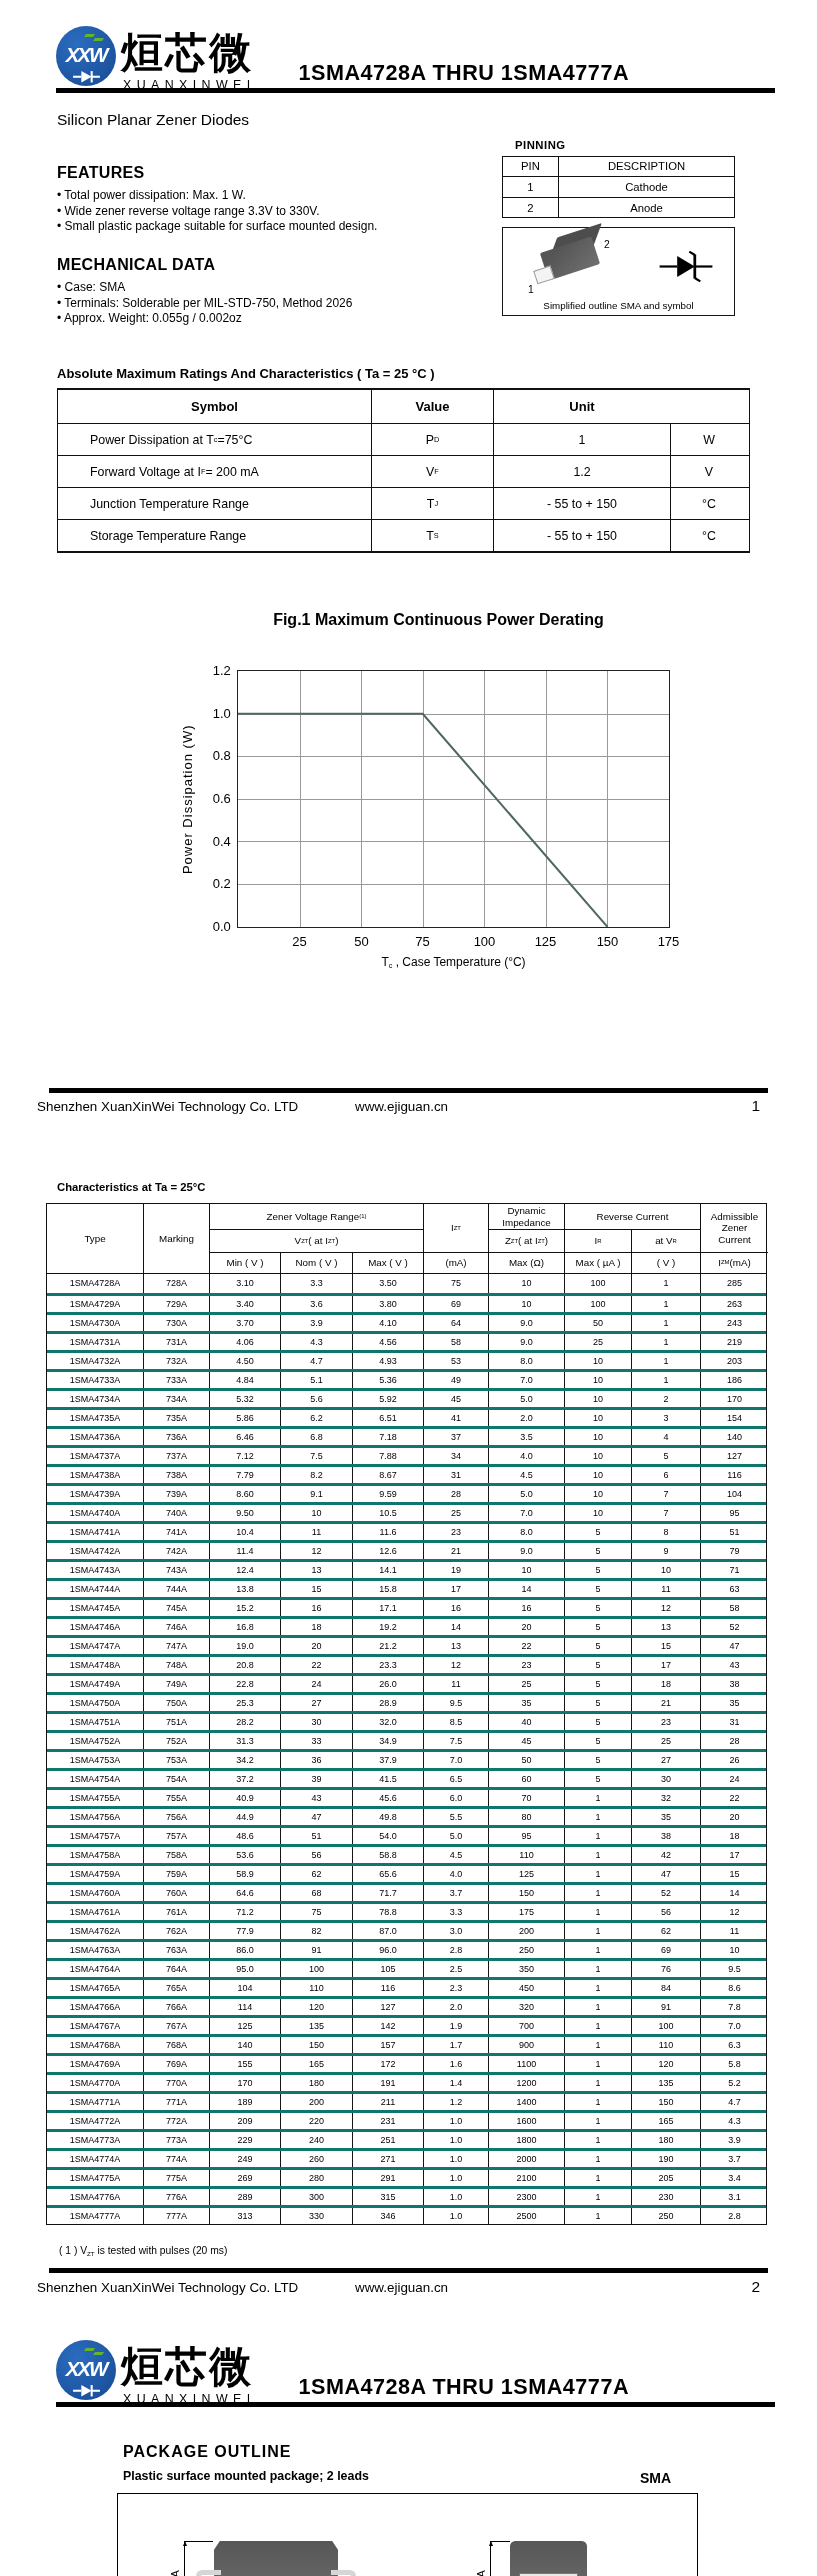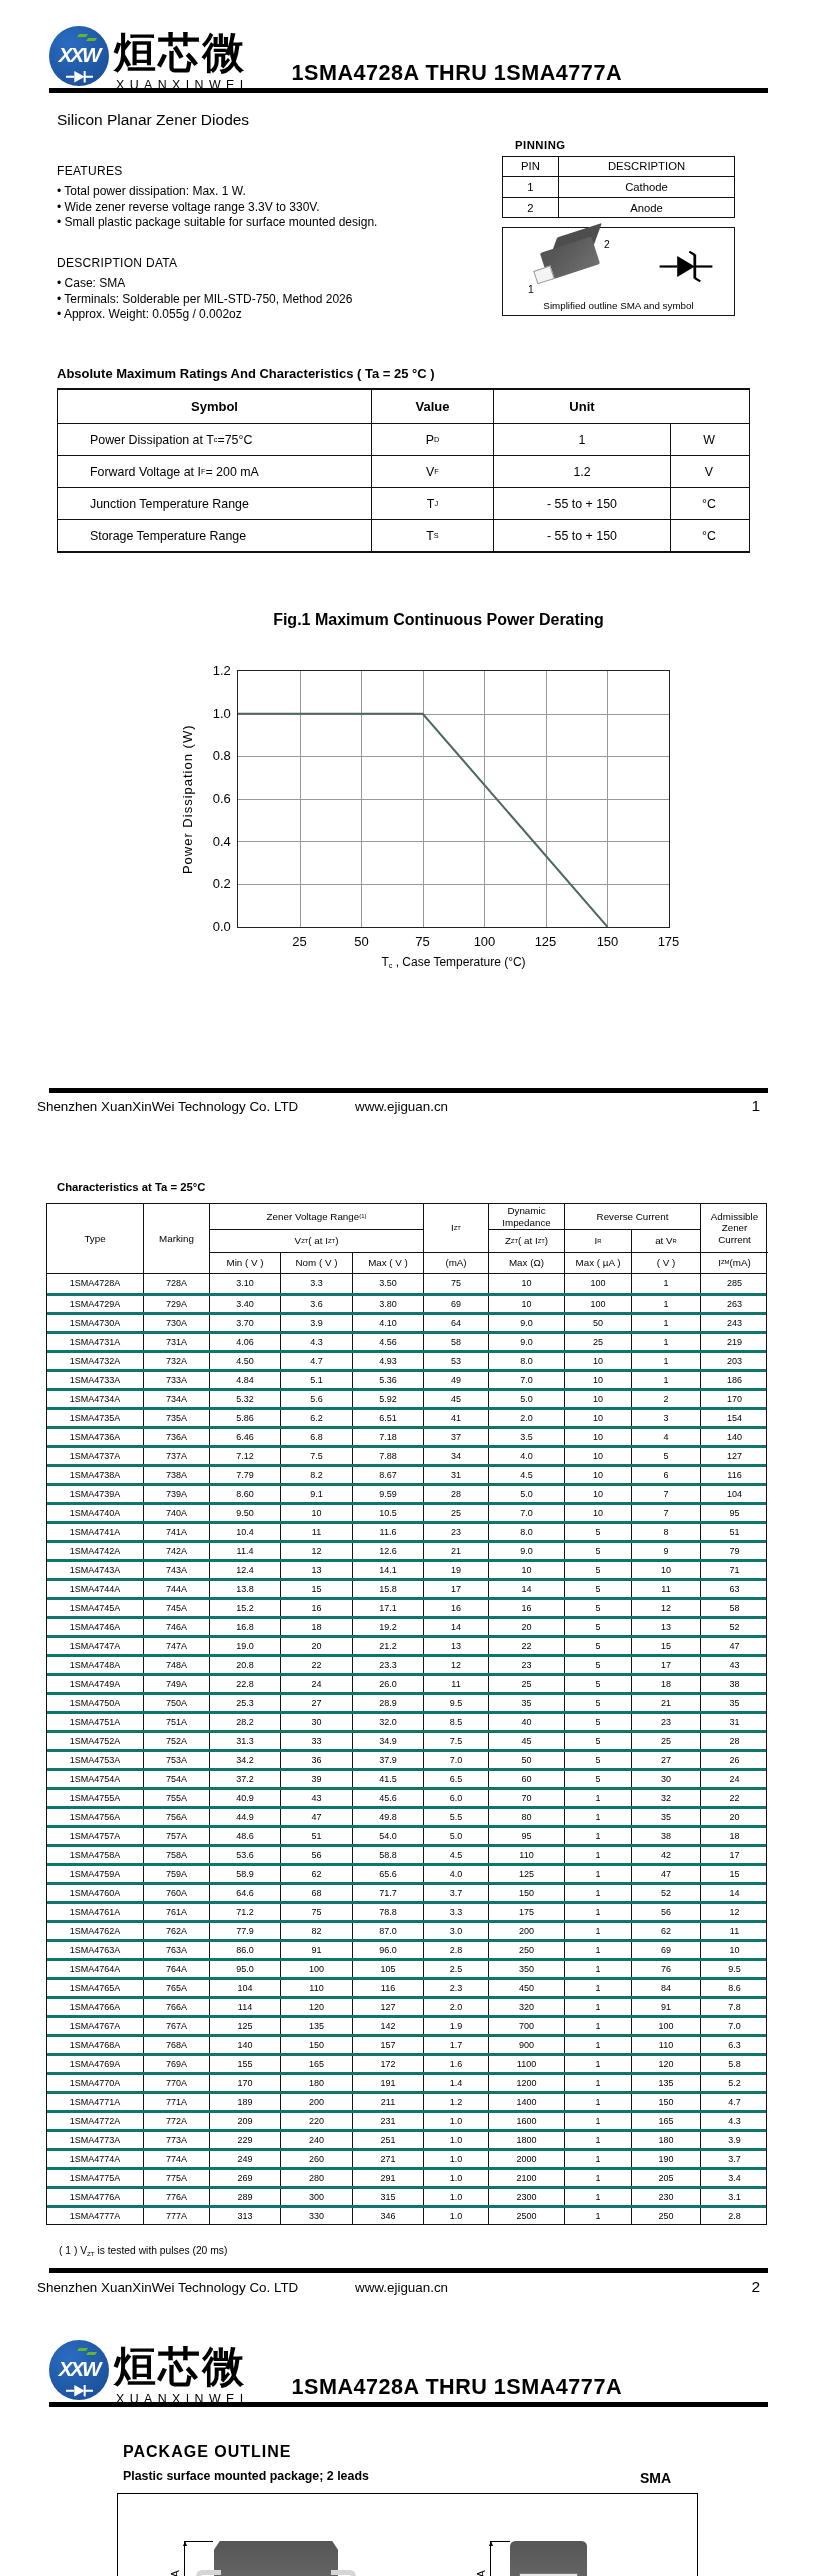--- a/index.html
+++ b/index.html
@@ -4,38 +4,38 @@
 <style>
   *{box-sizing:border-box;margin:0;padding:0}
   body{background:#e8e8e8;margin:0}
   .sheet{position:relative;width:818px;height:3470px;background:#fff;margin:0 auto;
          font-family:"Liberation Sans","DejaVu Sans",sans-serif;color:#000;overflow:hidden}
   .abs{position:absolute}
   sub{font-size:60%;vertical-align:-0.3em;letter-spacing:0}
   sup{font-size:60%;vertical-align:0.5em}
 
   
-  .hdr{position:absolute;left:0;width:672px;height:103px}
+  .hdr{position:absolute;left:7px;width:672px;height:103px}
   .hdr-rule{position:absolute;left:49px;top:62px;width:719px;height:4.6px;background:#000}
   .hdr-title{position:absolute;right:50px;top:34px;font-size:21.6px;font-weight:700;letter-spacing:0.5px}
   .logo{position:absolute;left:49px;top:0;width:242px;height:67px}
   .lg-c{position:absolute;left:0;top:0;width:60px;height:60px;border-radius:50%;
         background:radial-gradient(circle at 35% 30%,#2b6cc0,#174a92)}
   .lg-xxw{position:absolute;left:0;top:17px;width:60px;text-align:center;color:#fff;
           font-style:italic;font-weight:700;font-size:20.6px;letter-spacing:-2.1px}
   .lg-t1,.lg-t2{position:absolute;width:9.3px;height:3.1px;background:#62b52d;transform:skewX(-35deg)}
   .lg-t1{left:29px;top:7.7px}.lg-t2{left:38px;top:12.4px}
   .lg-d{position:absolute;left:15.5px;top:43px;width:29px;height:15.5px}
   .lg-cn{position:absolute;left:65px;top:6.2px;font-size:42px;font-weight:700;line-height:1;
          font-family:"DejaVu Sans","Liberation Sans",sans-serif;letter-spacing:2.1px}
   .lg-en{position:absolute;left:67px;top:52px;font-size:12.4px;letter-spacing:5.4px;font-weight:500}
 
   
   .subtitle{left:57px;top:111px;font-size:15.5px}
-  .h1{font-size:12px;font-weight:400;margin-bottom:6.2px;letter-spacing:0.3px}
+  .h1{font-size:16px;font-weight:700;margin-bottom:6.2px;letter-spacing:0.3px}
   .l-item{font-size:12px;line-height:15.5px}
   .l-item::before{content:"\2022  "}
   .pin-wrap{left:502px;top:139px;width:233px}
   .pin-title{font-weight:700;font-size:11.3px;margin-left:13px;margin-bottom:4.6px;letter-spacing:0.5px}
   .pin-grid{border:1px solid #111;border-top-width:1.8px;border-bottom-width:1.8px}
   .pin-head{display:grid;grid-template-columns:56px 1fr;height:20.6px;border-bottom:0.8px solid #111;font-size:11.3px}
   .pin-head>div{display:flex;align-items:center;justify-content:center}
   .pin-head>div:first-child{border-right:0.8px solid #111}
   .pin-body .t-row{display:grid;grid-template-columns:56px 1fr;height:20px;border-top:0.8px solid #111}
   .pin-body .t-row:first-child{border-top:0}
@@ -181,21 +181,21 @@
         <line x1="66" y1="8" x2="66" y2="52" stroke="#000" stroke-width="5"></line>
         <line x1="66" y1="9" x2="56" y2="3" stroke="#000" stroke-width="4"></line>
         <line x1="66" y1="51" x2="76" y2="57" stroke="#000" stroke-width="4"></line>
         <line x1="66" y1="30" x2="98" y2="30" stroke="#000" stroke-width="4"></line>
       </svg>
     </div>
     <div class="cap">Simplified outline SMA and symbol</div>
   </div>
 
   <div class="abs" style="left:57px;top:256px">
-    <div class="h1">DESCRIPTION DATA</div>
+    <div class="h1">MECHANICAL DATA</div>
     <div>
         <div class="l-item">Case: SMA</div>
         <div class="l-item">Terminals: Solderable per MIL-STD-750, Method 2026</div>
         <div class="l-item">Approx. Weight: 0.055g / 0.002oz</div>
       </div>
   </div>
 
   <div class="abs amr-title">Absolute Maximum Ratings And Characteristics  ( Ta = 25 °C )</div>
   <div class="abs amr">
     <div class="amr-row head">

